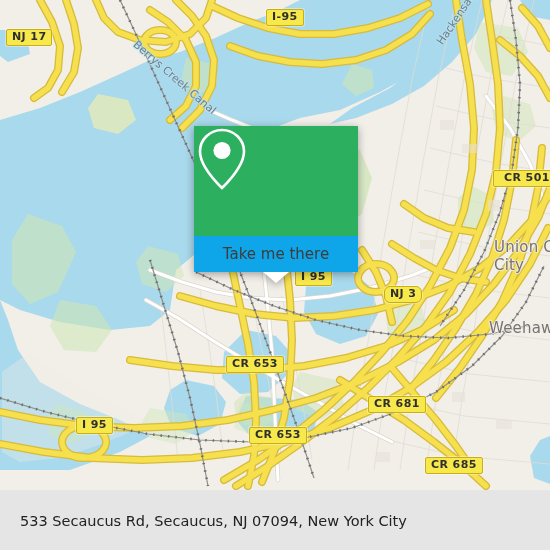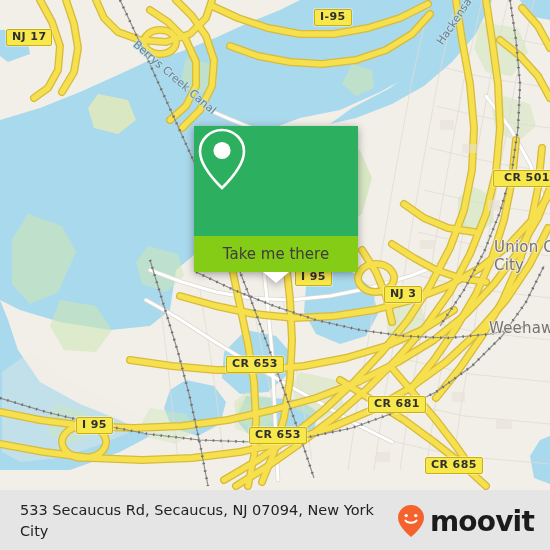--- a/index.html
+++ b/index.html
@@ -22,21 +22,21 @@
   
   .shield{position:absolute;background:#f7e84b;border:1px solid #c9ae16;border-radius:2px;
           color:#2f2f2f;font-size:11px;font-weight:bold;font-family:"DejaVu Sans","Liberation Sans",sans-serif;
           padding:1px 5px 2px 5px;line-height:12px;letter-spacing:.4px;white-space:nowrap;
           box-shadow:0 0 0 1px rgba(255,255,255,.35);}
 
   
   #popup{position:absolute;left:194px;top:126px;width:164px;
          filter:drop-shadow(0 2px 4px rgba(0,0,0,.35));}
   #popup-head{height:110px;background:#2cb05f;display:flex;align-items:center;justify-content:center;}
-  #popup-foot{height:36px;background:#84cc16;display:flex;align-items:center;justify-content:center;}
+  #popup-foot{height:36px;background:#0ea5e9;display:flex;align-items:center;justify-content:center;}
   #popup-foot span{font-size:15px;color:#3d3d3d;font-family:"DejaVu Sans","Liberation Sans",sans-serif;}
   #popup-tail{position:absolute;left:50%;transform:translateX(-50%);top:146px;width:0;height:0;
               border-left:13px solid transparent;border-right:13px solid transparent;
               border-top:11px solid #fff;}
 
   
   #attribution{position:absolute;left:0;top:466px;height:24px;width:550px;
                background:rgba(255,255,255,.78);display:flex;align-items:center;}
   #attribution span{font-size:12px;color:#2c2c2c;padding-left:10px;
                     font-family:"DejaVu Sans","Liberation Sans",sans-serif;}
@@ -257,24 +257,24 @@
     <div class="maplabel placelabel" style="left:494px;top:238px;">
       <div>Union City</div>
       <div>City</div>
     </div>
     <div class="maplabel placelabel" style="left:489px;top:319px;">Weehawken</div>
 
     <div class="maplabel waterlabel" style="left:139px;top:38px;transform:rotate(41deg);transform-origin:left top;">Berrys Creek Canal</div>
     <div class="maplabel waterlabel" style="left:434px;top:40px;transform:rotate(-56deg);transform-origin:left top;">Hackensack R</div>
 
     <div class="shield" style="left:6px;top:1px;margin-top:28px;">NJ 17</div>
-    <div class="shield" style="left:266px;top:9px;margin-left:48px;">I-95</div>
+    <div class="shield" style="left:266px;top:9px;">I-95</div>
     <div class="shield" style="left:493px;top:170px;padding-left:10px;">CR 501</div>
     <div class="shield" style="left:295px;top:269px;">I 95</div>
-    <div class="shield" style="left:384px;top:286px;">NJ 3</div>
+    <div class="shield" style="left:384px;top:286px;border-radius:6px;">NJ 3</div>
     <div class="shield" style="left:226px;top:356px;">CR 653</div>
     <div class="shield" style="left:368px;top:396px;">CR 681</div>
     <div class="shield" style="left:76px;top:417px;">I 95</div>
     <div class="shield" style="left:249px;top:427px;">CR 653</div>
     <div class="shield" style="left:398px;top:457px;margin-left:27px;">CR 685</div>
 
     <div id="popup">
       <div id="popup-head">
         <svg width="56" height="66" viewBox="0 0 56 66">
           <path d="M28,4 C15.8,4 6,13.6 6,25.4 C6,38 20,54 28,62 C36,54 50,38 50,25.4 C50,13.6 40.2,4 28,4 Z" fill="none" stroke="#ffffff" stroke-width="2.6"></path>
@@ -284,24 +284,15 @@
       <div id="popup-foot">
         <span>Take me there</span>
       </div>
       <div id="popup-tail"></div>
     </div>
 
   </div>
 
   <div id="footer">
     <div id="address">533 Secaucus Rd, Secaucus, NJ 07094, New York City</div>
-    <div id="brand">
-      <svg width="30" height="34" viewBox="0 0 30 34">
-        <path d="M15,1 C7.8,1 2,6.7 2,13.7 C2,21.3 11,29.5 15,33 C19,29.5 28,21.3 28,13.7 C28,6.7 22.2,1 15,1 Z" fill="#f4622e"></path>
-        <circle cx="10.2" cy="11.6" r="1.7" fill="#fff"></circle>
-        <circle cx="19.8" cy="11.6" r="1.7" fill="#fff"></circle>
-        <path d="M9.4,16.6 C11.2,19.4 18.8,19.4 20.6,16.6" fill="none" stroke="#fff" stroke-width="1.9" stroke-linecap="round"></path>
-      </svg>
-      <span id="brand-word">moovit</span>
-    </div>
   </div>
 
 </div>
 
 </body></html>

